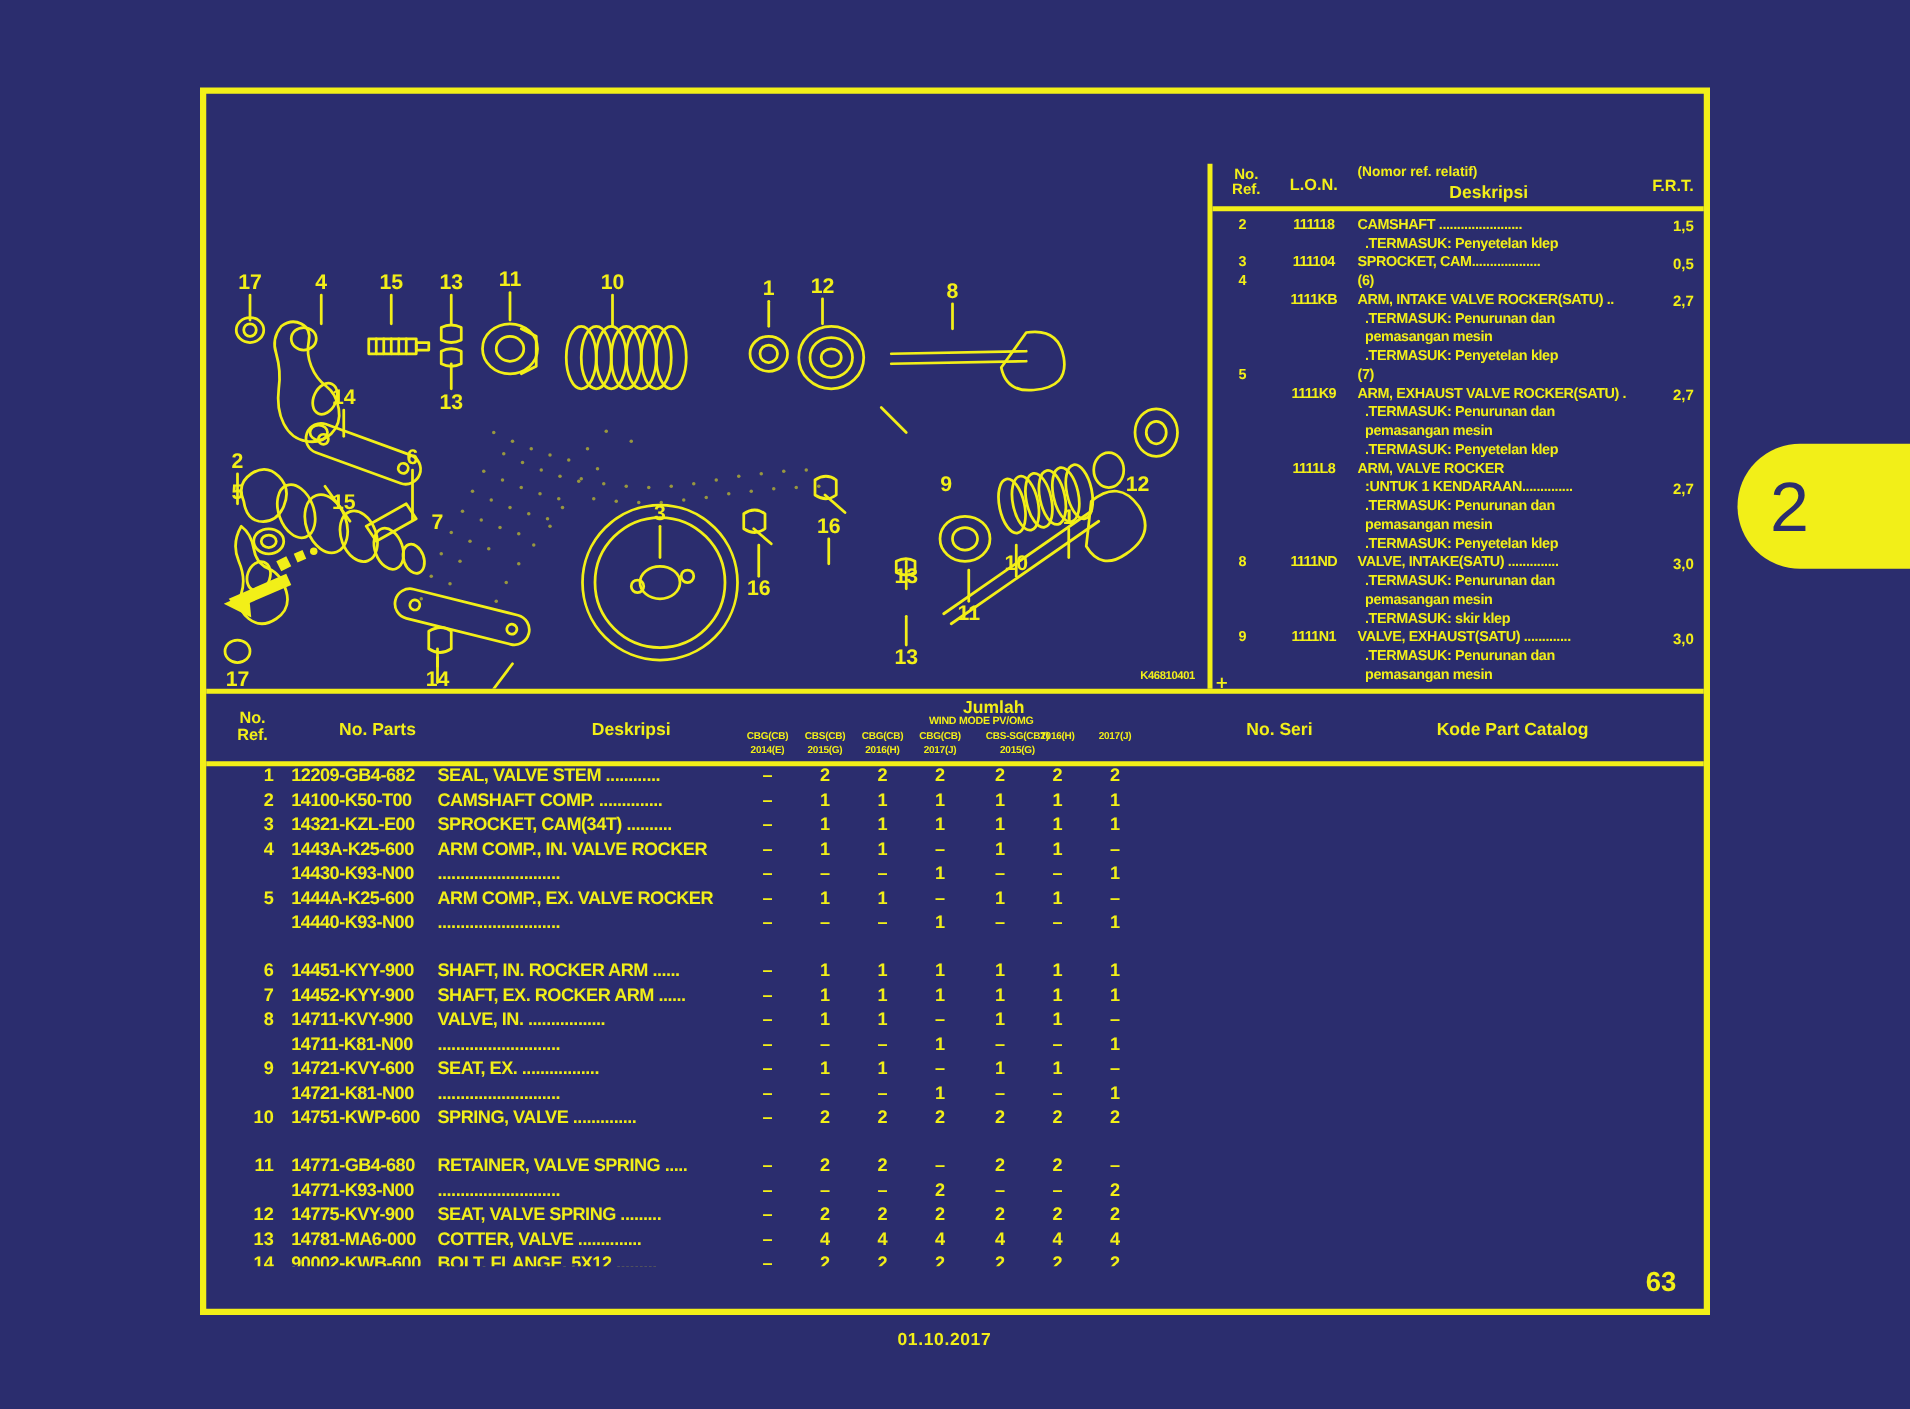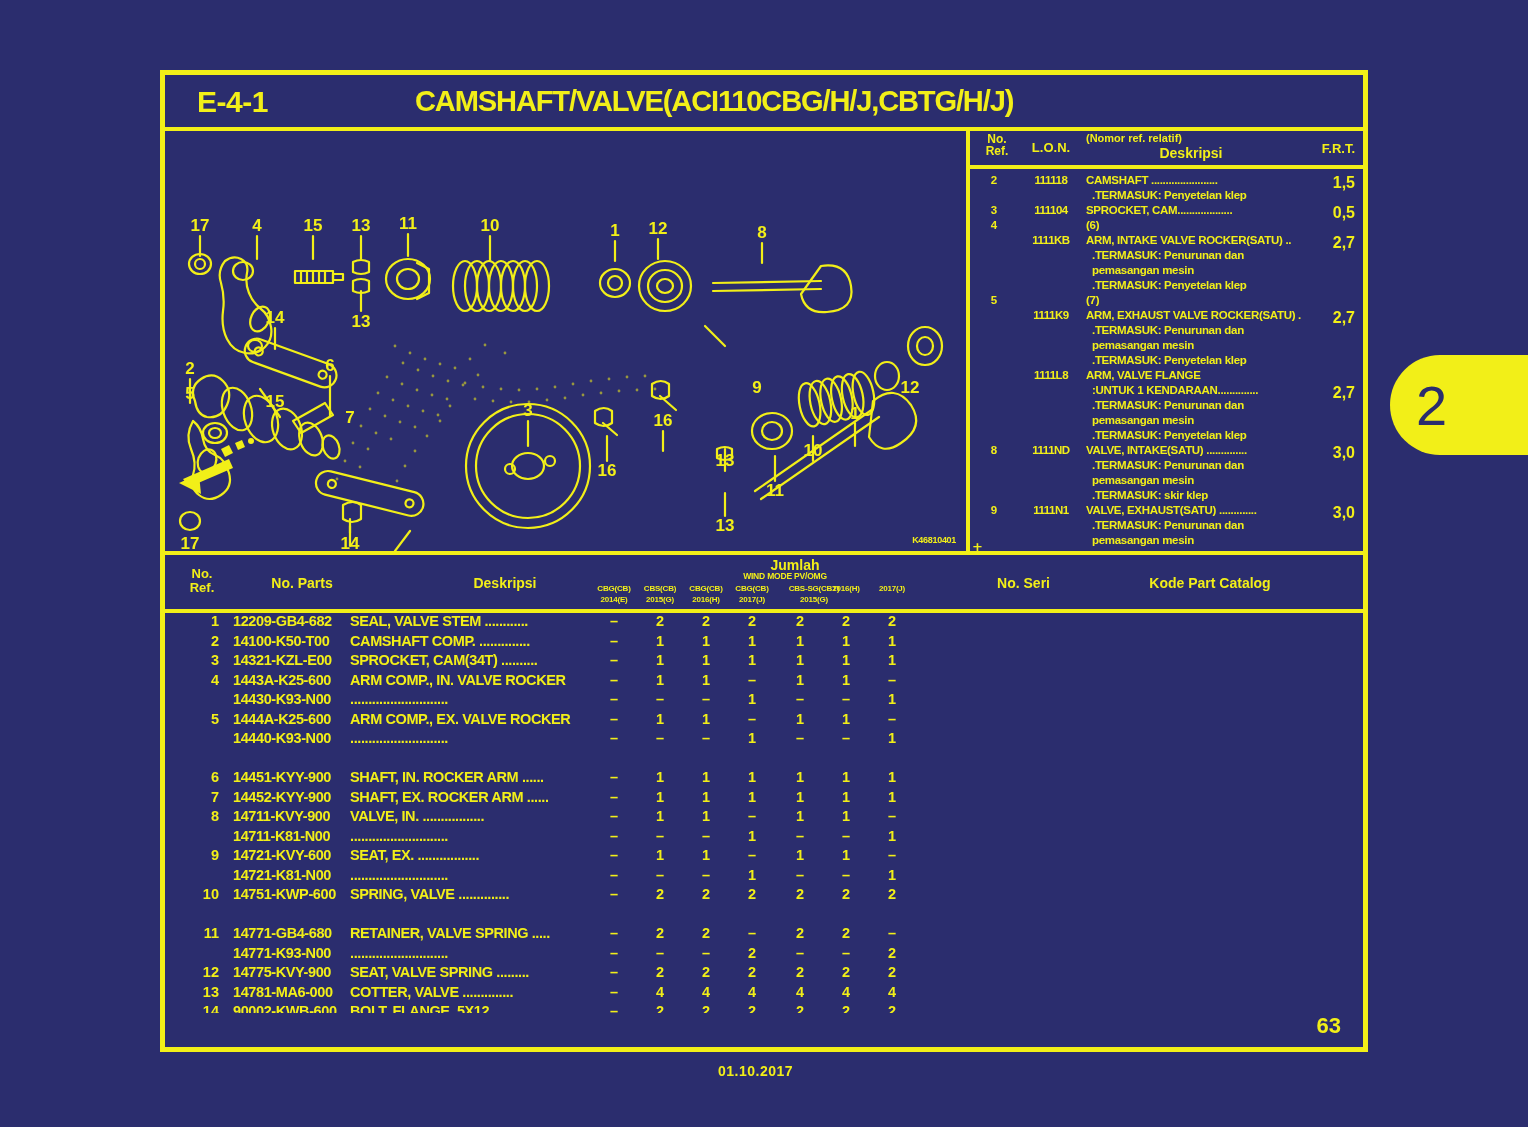--- a/index.html
+++ b/index.html
@@ -140,21 +140,21 @@
     text-align: center;
     letter-spacing: -0.5px;
   }
   .frt-desc {
     position: absolute; left: 116px;
     letter-spacing: -0.3px;
   }
   .frt-desc.ind { left: 122px; font-weight: bold; }
   .frt-val {
     position: absolute; right: 8px;
-    font-size: 16px;
+    font-size: 12px;
   }
   .frt-plus {
     position: absolute;
     left: 2px; bottom: -3px;
     font-size: 13px; font-weight: bold;
   }
 
   
   .pt-head {
     position: absolute;
@@ -301,24 +301,20 @@
     font-size: 56px;
     font-weight: normal;
     font-family: "Liberation Sans", sans-serif;
   }
 </style>
 </head>
 <body>
 
 <div class="page">
 
-  <div class="titlebar">
-    <div class="title-code">E-4-1</div>
-    <div class="title-main">CAMSHAFT/VALVE(ACI110CBG/H/J,CBTG/H/J)</div>
-  </div>
 
   <div class="illus">
     <svg width="805" height="420" viewBox="0 0 805 420">
       <g stroke="#f2ef18" fill="none" stroke-width="2.2" stroke-linecap="round" stroke-linejoin="round">
 
         <line x1="35" y1="105" x2="35" y2="125"></line>
         <line x1="92" y1="105" x2="92" y2="128"></line>
         <line x1="148" y1="105" x2="148" y2="128"></line>
         <line x1="196" y1="105" x2="196" y2="128"></line>
         <line x1="196" y1="160" x2="196" y2="180"></line>
@@ -654,21 +650,21 @@
         </div>
         <div class="frt-row">
           <div class="frt-ref"></div>
           <div class="frt-lon"></div>
           <div class="frt-desc ind">.TERMASUK: Penyetelan klep</div>
           <div class="frt-val"></div>
         </div>
         <div class="frt-row">
           <div class="frt-ref"></div>
           <div class="frt-lon">1111L8</div>
-          <div class="frt-desc">ARM, VALVE FLANGE</div>
+          <div class="frt-desc">ARM, VALVE ROCKER</div>
           <div class="frt-val"></div>
         </div>
         <div class="frt-row">
           <div class="frt-ref"></div>
           <div class="frt-lon"></div>
           <div class="frt-desc ind">:UNTUK 1 KENDARAAN..............</div>
           <div class="frt-val">2,7</div>
         </div>
         <div class="frt-row">
           <div class="frt-ref"></div>

